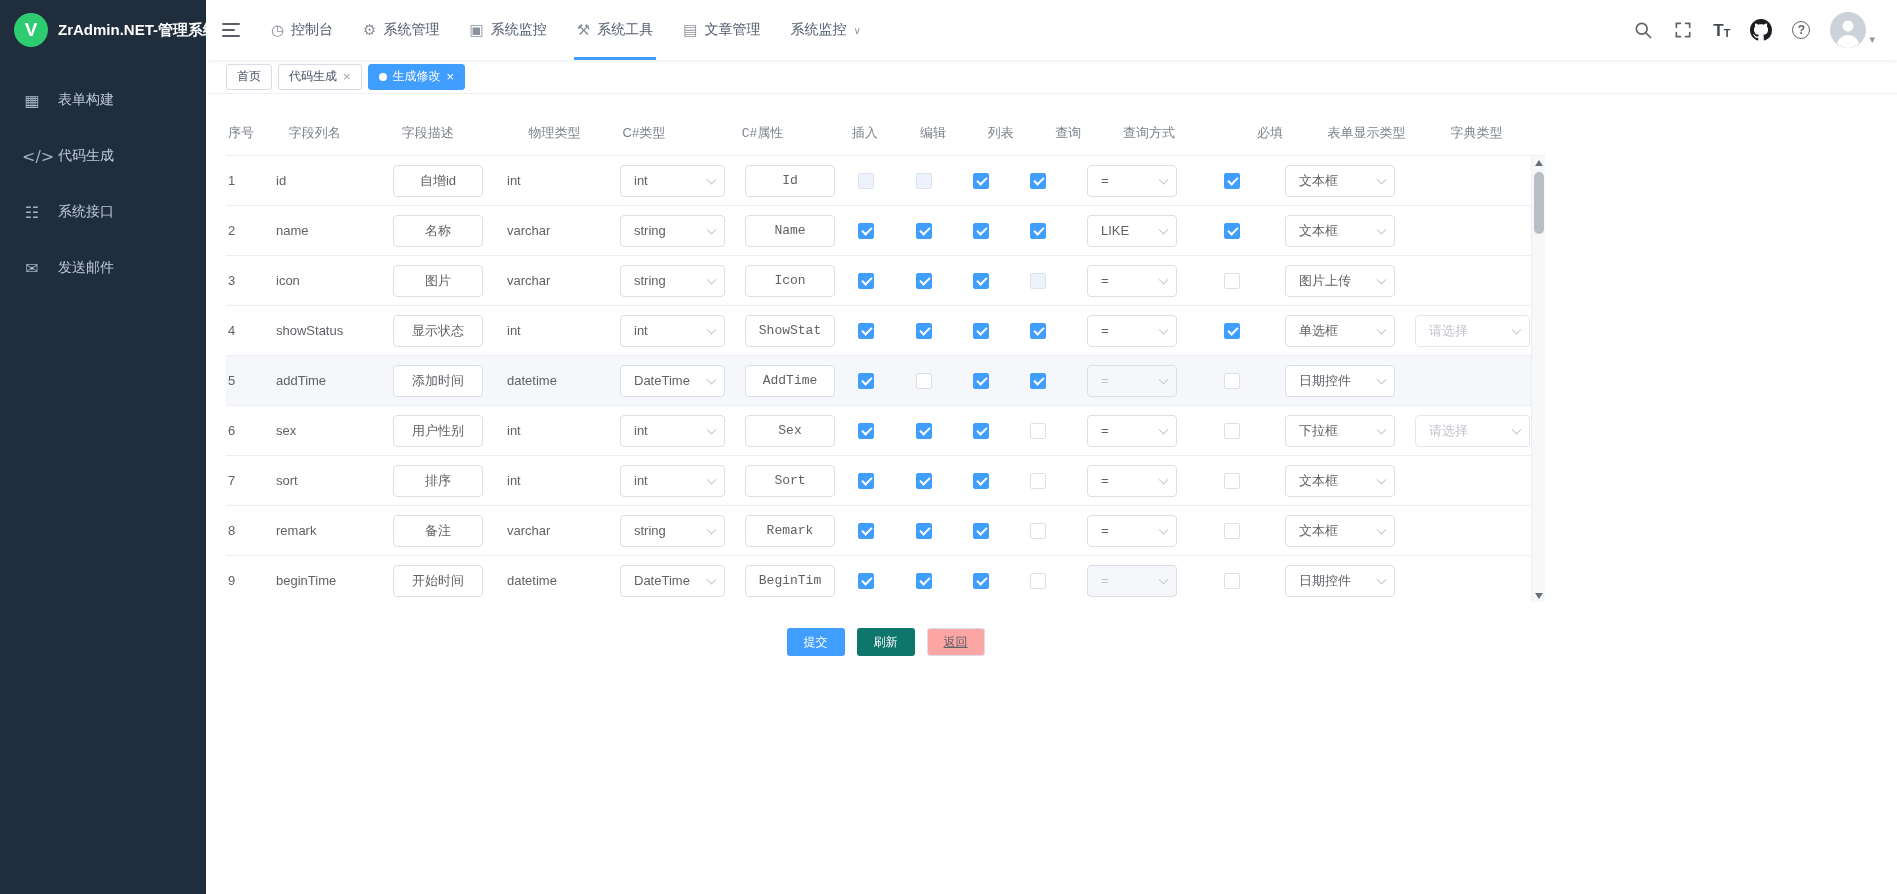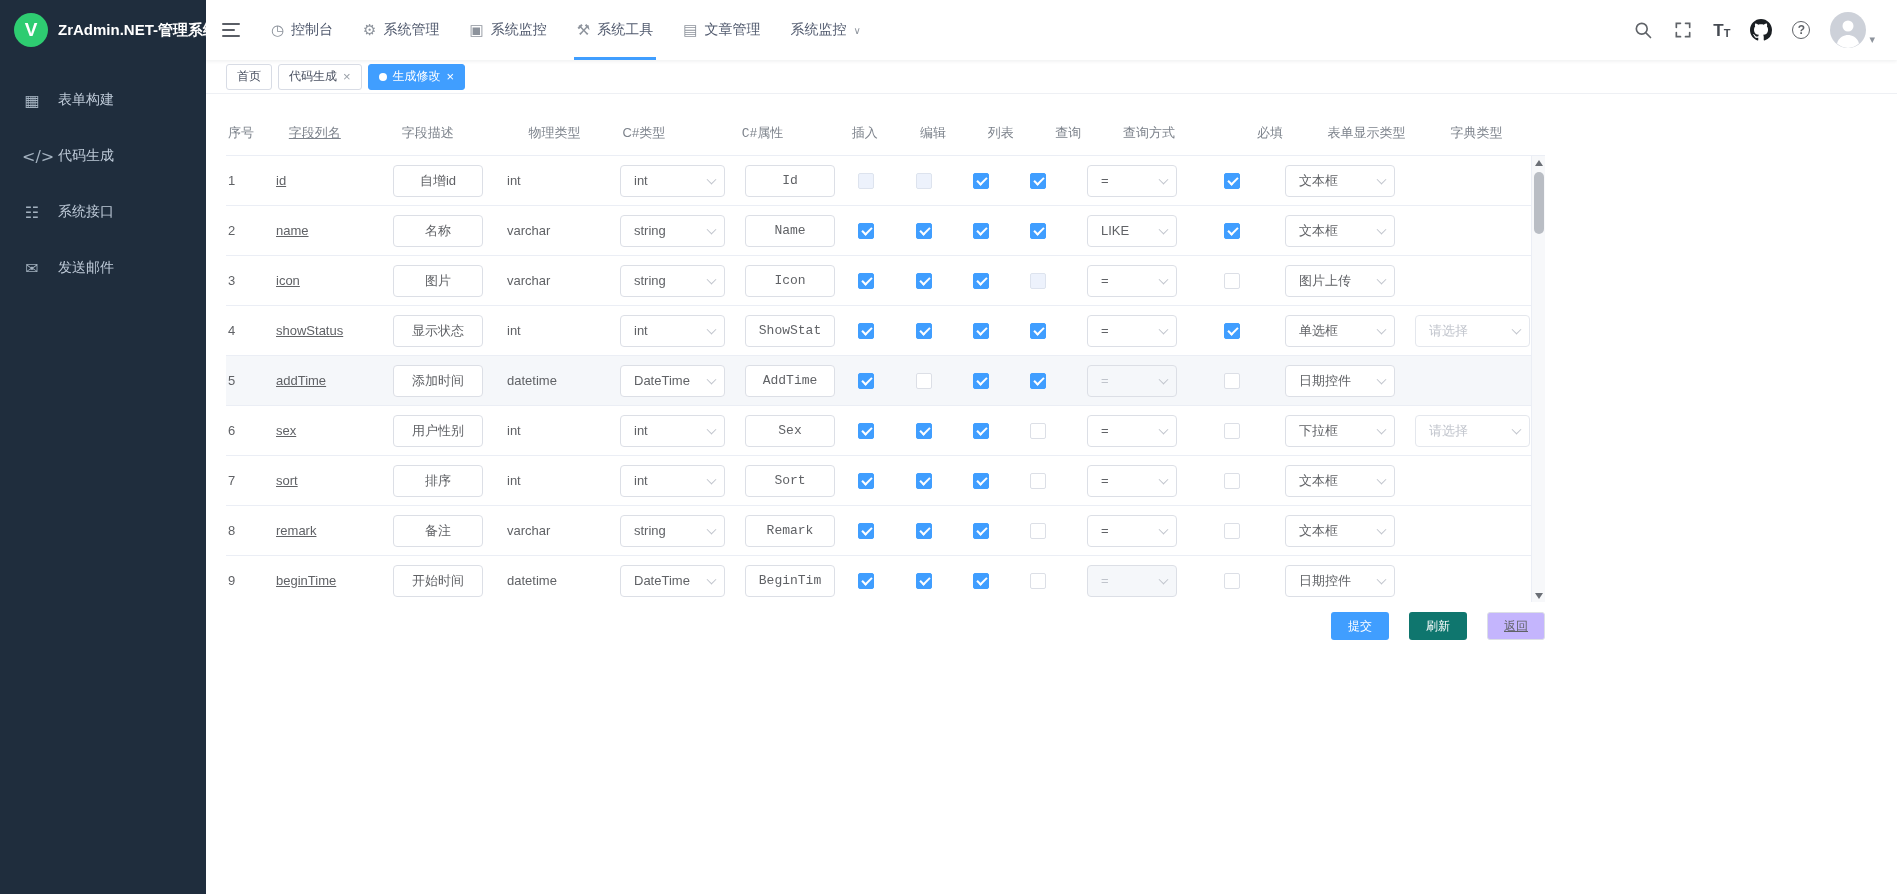--- a/index.html
+++ b/index.html
@@ -68,21 +68,21 @@
   
   .table-wrap { width:1319px; position:relative; }
   .tr { display:flex; align-items:center; }
   .thead { height:46px; color:#7d838c; font-size:13px; border-bottom:1px solid #ebeef5;gap:24px; }
   .th { padding-left:2px; white-space:nowrap; overflow:hidden; }
   .table-scroll { height:446px; overflow:hidden; position:relative; }
   .row { height:50px; border-bottom:1px solid #ebeef5; font-size:13px; color:#606266; }
   .row.highlight { background:#f5f7fa; }
   .td { padding-left:2px; display:flex; align-items:center; white-space:nowrap; overflow:hidden; }
 
-  .c0{width:48px;} .c1{width:117px;text-decoration:underline;} .c2{width:114px;} .c3{width:113px;text-align:center;} .c4{width:125px;}
+  .c0{width:48px;} .c1{width:117px;} .c2{width:114px;} .c3{width:113px;text-align:center;} .c4{width:125px;}
   .c5{width:113px;font-family:Liberation Mono, monospace;} .c6{width:58px;} .c7{width:57px;} .c8{width:57px;} .c9{width:57px;}
   .c10{width:113px;} .c11{width:61px;margin-left:24px;} .c12{width:130px;} .c13{width:127px;}
 
   .el-input { width:90px; height:32px; border:1px solid #dcdfe6; border-radius:4px; background:#fff;
     display:flex; align-items:center; justify-content:center; overflow:hidden; white-space:nowrap;
     font-size:13px; color:#606266; cursor:text; }
   .el-select { height:32px; border:1px solid #dcdfe6; border-radius:4px; background:#fff;
     display:flex; align-items:center; padding:0 22px 0 13px; position:relative;
     font-size:13px; color:#606266; cursor:pointer; white-space:nowrap; overflow:hidden; }
   .el-select .chev { position:absolute; right:9px; top:50%; width:7px; height:7px;
@@ -105,26 +105,26 @@
   .sb-up, .sb-down { position:absolute; left:0; width:14px; height:14px; cursor:pointer; }
   .sb-up { top:0; } .sb-down { bottom:0; }
   .sb-up::after { content:""; position:absolute; left:3px; top:4px;
     border-left:4px solid transparent; border-right:4px solid transparent; border-bottom:6px solid #6b6f76; }
   .sb-down::after { content:""; position:absolute; left:3px; top:5px;
     border-left:4px solid transparent; border-right:4px solid transparent; border-top:6px solid #6b6f76; }
   .sb-thumb { position:absolute; left:2px; top:16px; width:10px; height:62px;
     background:#b9bdc4; border-radius:5px; cursor:grab; }
 
   
-  .footer { margin-top:10px; display:flex; justify-content:flex-end; gap:20px; }
+  .footer { margin-top:26px; display:flex; justify-content:center; gap:12px; }
   .btn { height:28px; padding:0 16px; border-radius:3px; font-size:12px; border:1px solid transparent;
     cursor:pointer; font-family:inherit; }
   .btn-primary { background:#409eff; color:#fff; }
   .btn-success { background:#0f766e; color:#fff; }
-  .btn-plain { background:#c4b5fd; border-color:#dcdfe6; color:#606266;text-decoration:underline; }
+  .btn-plain { background:#fca5a5; border-color:#dcdfe6; color:#606266;text-decoration:underline; }
 </style>
 </head>
 <body>
 
 <aside class="sidebar">
   <div class="logo-row">
     <div class="logo-circle">V</div>
     <div class="app-title">ZrAdmin.NET-管理系统</div>
   </div>
   <nav class="menu">

